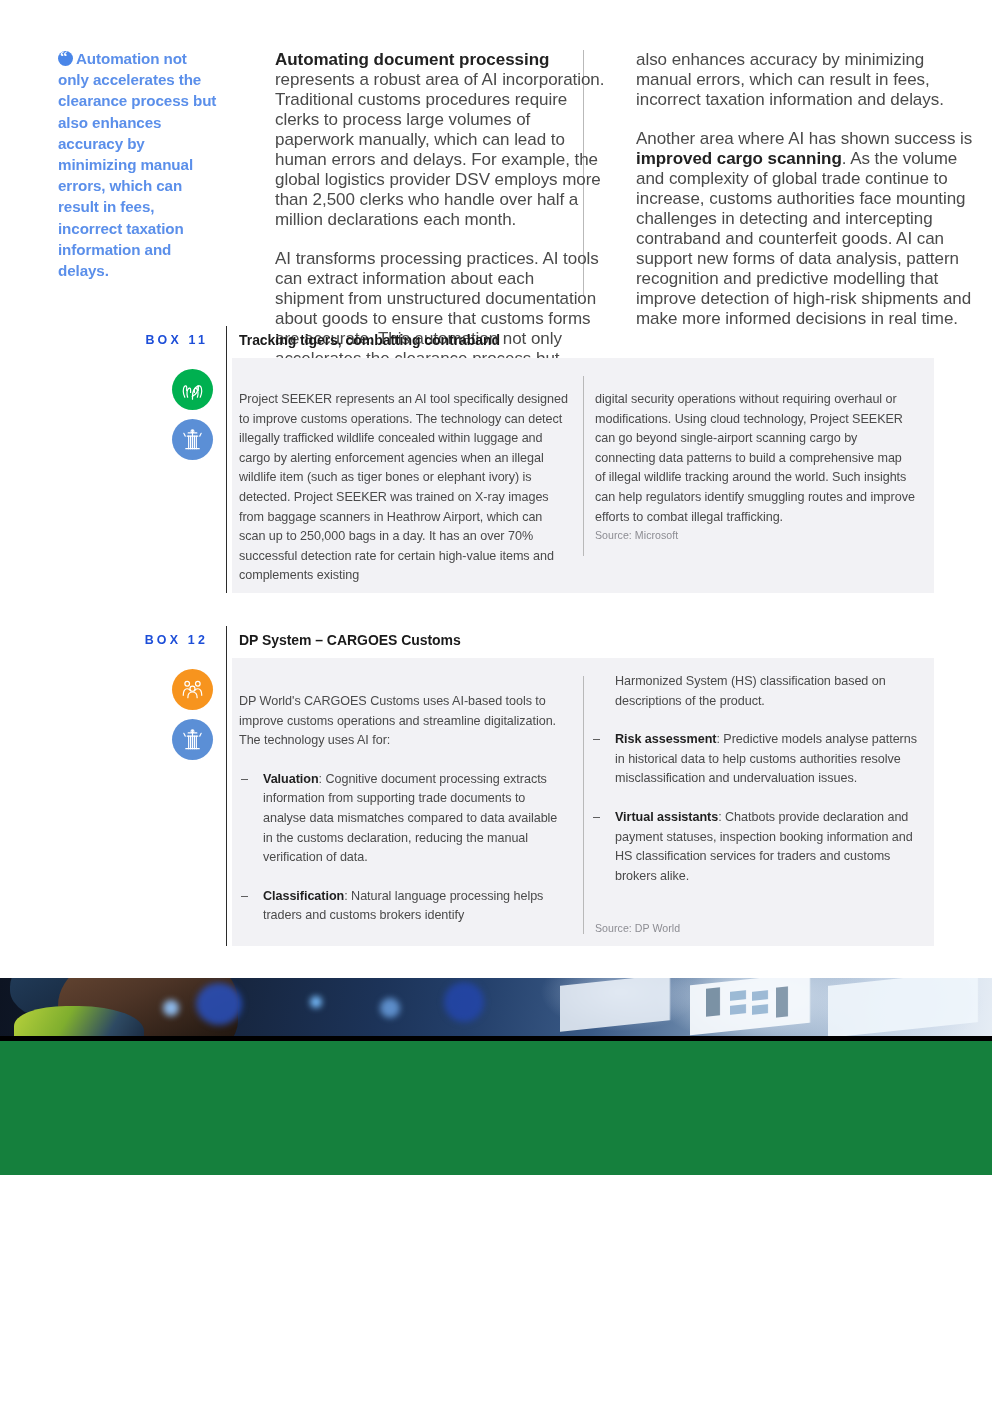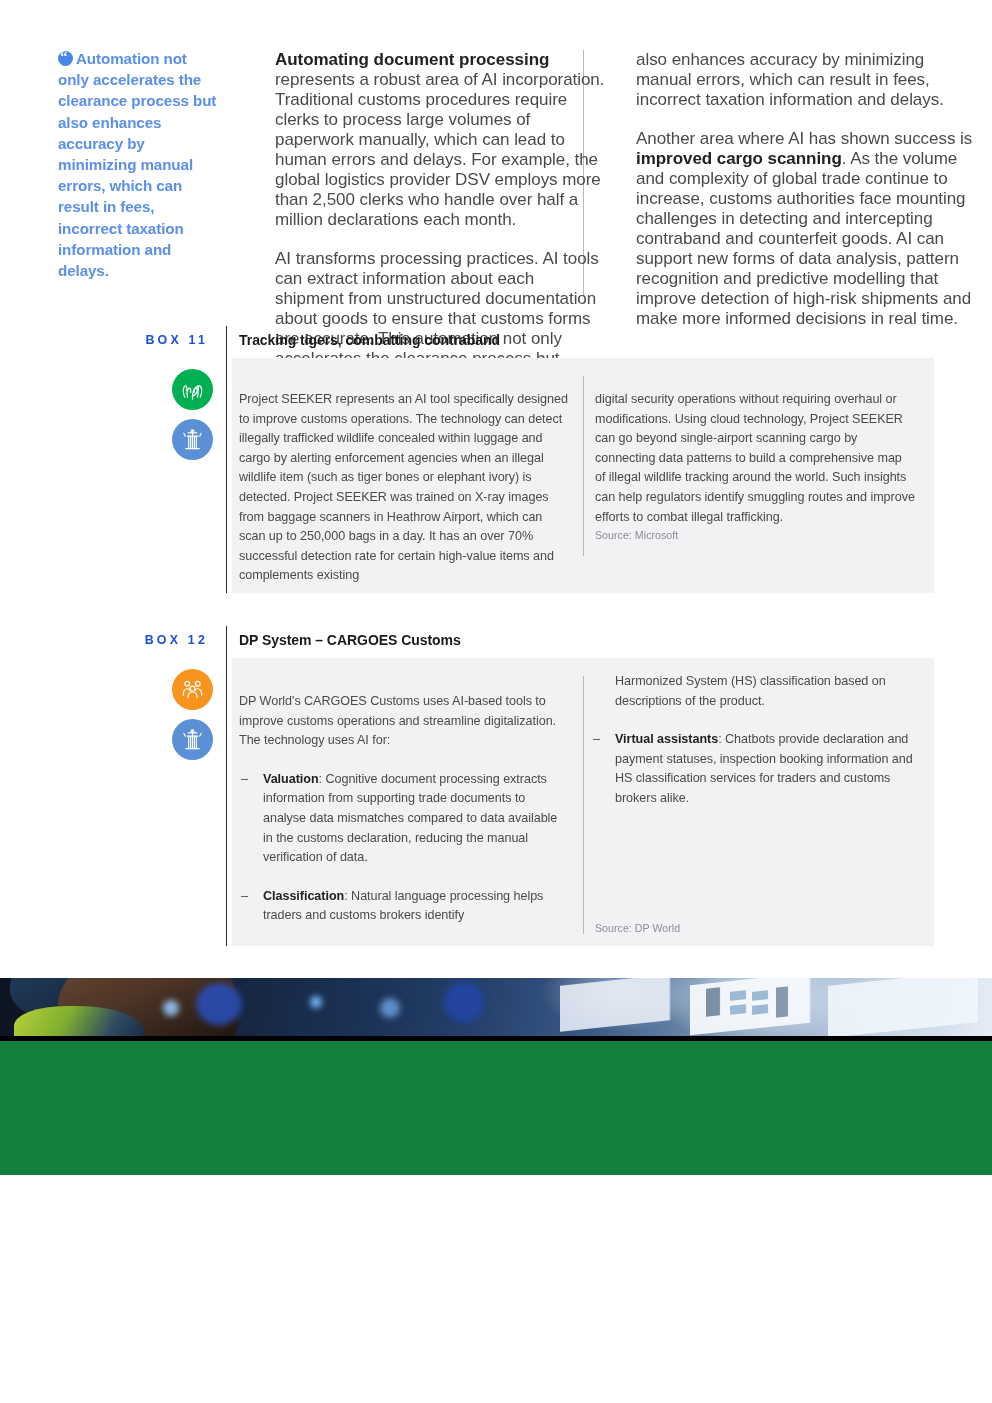--- a/index.html
+++ b/index.html
@@ -339,20 +339,21 @@
       <p>DP World's CARGOES Customs uses AI-based tools to improve customs operations and streamline digitalization. The technology uses AI for:</p>
       <ul class="dash-list">
         <li><b>Valuation</b><span>: Cognitive document processing extracts information from supporting trade documents to analyse data mismatches compared to data available in the customs declaration, reducing the manual verification of data.</span></li>
         <li><b>Classification</b><span>: Natural language processing helps traders and customs brokers identify</span></li>
       </ul>
     </div>
 
     <div class="box-col" style="left:615px; top:656px; width:305px;">
       <p>Harmonized System (HS) classification based on descriptions of the product.</p>
       <ul class="dash-list" style="margin-left:-24px;">
+        <li><b>Risk assessment</b><span>: Predictive models analyse patterns in historical data to help customs authorities resolve misclassification and undervaluation issues.</span></li>
         <li><b>Virtual assistants</b><span>: Chatbots provide declaration and payment statuses, inspection booking information and HS classification services for traders and customs brokers alike.</span></li>
       </ul>
     </div>
 
     <div class="source-note" style="left:595px; top:922px;">Source: DP World</div>
   </section>
 
   <figure class="photo-band">
     <div class="ph-bg"></div>
 

